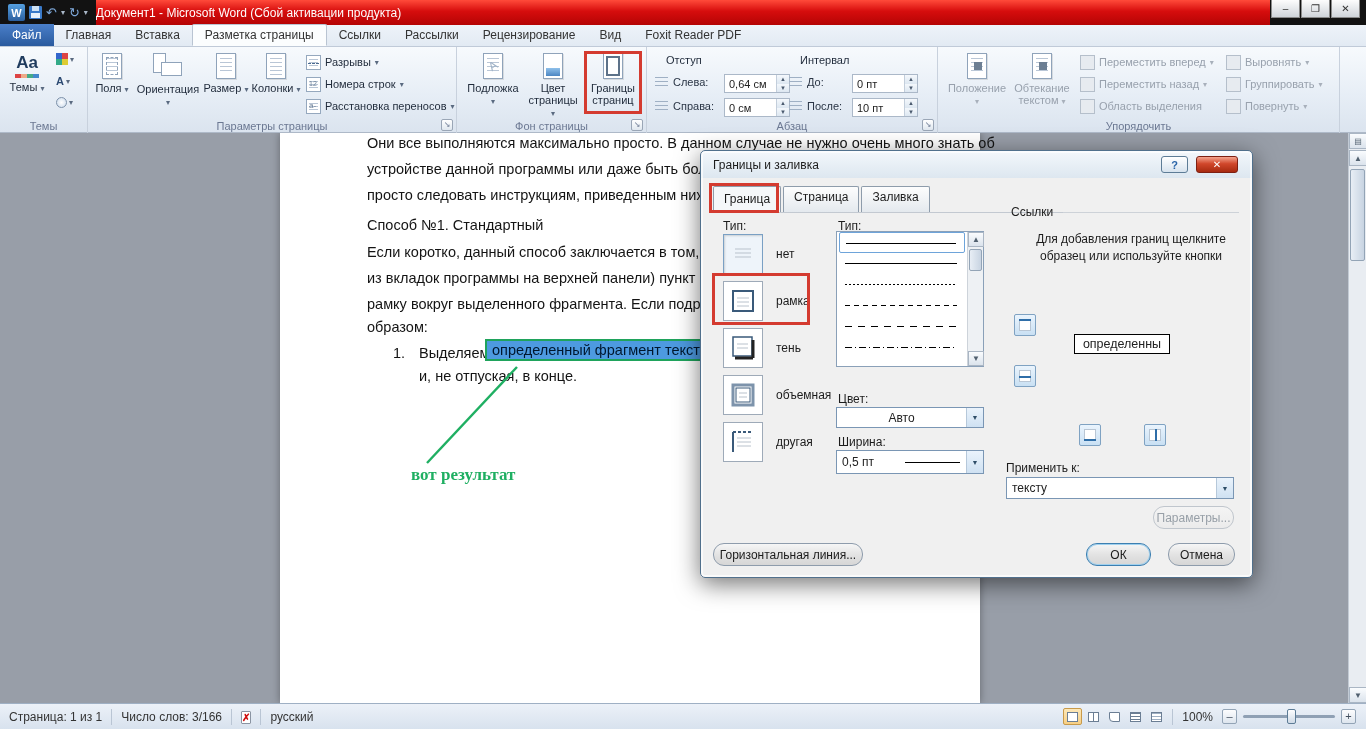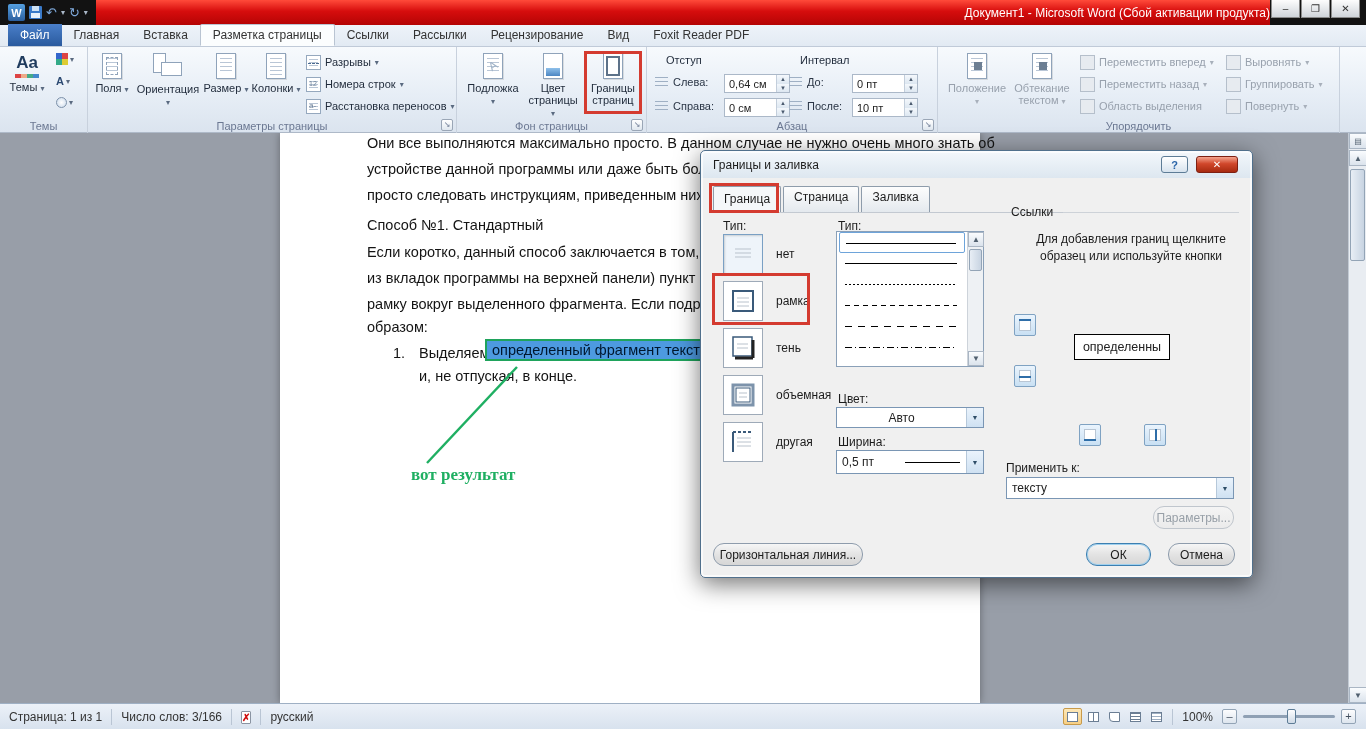--- a/index.html
+++ b/index.html
@@ -10,28 +10,28 @@
 
 
 .titlebar{position:absolute;top:0;left:0;width:100%;height:25px;background:#121212;display:flex;align-items:stretch}
 .qat{display:flex;align-items:center;gap:4px;padding:0 8px;background:#121212}
 .word-logo{width:17px;height:17px;background:linear-gradient(#55a0e0,#2b5f9e);color:#fff;font-weight:bold;font-size:11px;display:flex;align-items:center;justify-content:center;border-radius:2px}
 .icon-floppy{width:13px;height:13px;background:#3a7ac8;position:relative;border-radius:1px}
 .icon-floppy::before{content:"";position:absolute;left:3px;top:0;width:7px;height:5px;background:#cfe2f4}
 .icon-floppy::after{content:"";position:absolute;left:2px;bottom:1px;width:9px;height:5px;background:#e8f1fa}
 .qglyph{color:#7da7d8;font-size:13px;line-height:13px}
 .qcaret{color:#aab8c8;font-size:8px}
-.title-red{flex:1;background:linear-gradient(#ff4a3a,#d60d0d 45%,#b40404);display:flex;align-items:center;justify-content:flex-end;color:#fff;font-size:12px;white-space:nowrap;overflow:hidden}
+.title-red{flex:1;background:linear-gradient(#ff4a3a,#d60d0d 45%,#b40404);display:flex;align-items:center;justify-content:flex-start;color:#fff;font-size:12px;white-space:nowrap;overflow:hidden}
 .winbtns{display:flex;align-items:flex-start;background:#121212;padding-right:6px}
 .winbtn{width:29px;height:18px;border:1px solid #8a8a8a;border-top:none;background:linear-gradient(#fdfdfd,#cfd4da);display:flex;align-items:center;justify-content:center;font-size:10px;color:#333;margin-left:1px}
 
 
 .tabrow{position:absolute;top:25px;left:0;width:100%;height:22px;background:linear-gradient(#eef3f9,#e2eaf3);display:flex;align-items:flex-end;border-bottom:1px solid #c0cad8}
 .tab{padding:0 12px;font-size:12px;color:#333;height:22px;display:flex;align-items:center;white-space:nowrap}
-.tab.file{background:linear-gradient(#4a7fc9,#2a5a9e);color:#fff;margin-left:8px}
+.tab.file{background:linear-gradient(#4a7fc9,#2a5a9e);color:#fff;margin-left:0}
 .tab.active{background:#fbfdfe;border:1px solid #b9c4d2;border-bottom:1px solid #fbfdfe;border-radius:2px 2px 0 0;position:relative;z-index:2}
 
 
 .ribbon{position:absolute;top:47px;left:0;width:100%;height:86px;background:linear-gradient(#f7fafd,#e7eef6 55%,#dbe4ef);border-bottom:1px solid #aeb9c8}
 .rgroup{position:absolute;top:0;height:86px;border-right:1px solid #c8d1dd}
 .glabel{position:absolute;bottom:1px;left:0;right:0;text-align:center;font-size:11px;color:#6b7892;white-space:nowrap}
 .launcher{position:absolute;bottom:2px;right:3px;width:12px;height:12px;border:1px solid #9aa6b6;color:#6b7892;font-size:8px;line-height:10px;text-align:center;background:linear-gradient(#fff,#dfe7ef);border-radius:2px}
 .bigbtn{position:absolute;top:3px;display:flex;flex-direction:column;align-items:center;padding-top:3px;border-radius:3px}
 .bigbtn .blabel{font-size:11px;color:#1f2a3a;text-align:center;line-height:12px;margin-top:3px;white-space:normal}
 .bigbtn.dis .blabel{color:#98a1ad}
@@ -115,21 +115,21 @@
 .wline{flex:1;height:1px;background:#000;margin:0 6px 0 2px}
 .fcap{position:absolute;font-size:12px;color:#1c1c1c}
 .fline{position:absolute;border-top:1px solid #cdd2d8}
 .hint{position:absolute;left:330px;top:80px;width:200px;text-align:center;font-size:12px;line-height:17px;color:#1c1c1c}
 .pbtn{position:absolute;width:22px;height:22px;border:1px solid #7fa2c2;border-radius:2px;background:linear-gradient(#eaf4fd,#c9e0f3);display:flex;align-items:center;justify-content:center}
 .pbi{width:12px;height:12px;background:#fff;border:1px solid #b9c6d4;position:relative}
 .pbi.top::before{content:"";position:absolute;left:-1px;right:-1px;top:-1px;height:2px;background:#2f6ea8}
 .pbi.mid::before{content:"";position:absolute;left:-1px;right:-1px;top:5px;height:2px;background:#2f6ea8}
 .pbi.bot::before{content:"";position:absolute;left:-1px;right:-1px;bottom:-1px;height:2px;background:#2f6ea8}
 .pbi.vert::before{content:"";position:absolute;top:-1px;bottom:-1px;left:5px;width:2px;background:#2f6ea8}
-.pvbox{position:absolute;left:373px;top:183px;width:96px;height:26px;border:1px solid #000;background:#fff;display:flex;align-items:center;justify-content:center;font-size:12.5px;white-space:nowrap;overflow:hidden}
+.pvbox{position:absolute;left:373px;top:183px;width:96px;height:20px;border:1px solid #000;background:#fff;display:flex;align-items:center;justify-content:center;font-size:12.5px;white-space:nowrap;overflow:hidden}
 .btn{border:1px solid #8e9cac;border-radius:11px;background:linear-gradient(#f6f6f6,#e3e3e3 50%,#d6d6d6);font-size:12px;color:#1c1c1c;display:flex;align-items:center;justify-content:center;font-family:"Liberation Sans",sans-serif}
 .btn.default{border-color:#3c7fb1;box-shadow:inset 0 0 0 1px #9fd0ee}
 .btn.disabled{color:#98a0a8;background:linear-gradient(#f4f4f4,#ebebeb);border-color:#c0c6cd}
 
 
 .anno{position:absolute;border:3px solid #d43b30;z-index:60;pointer-events:none}
 
 
 .statusbar{position:absolute;left:0;bottom:0;width:100%;height:26px;background:linear-gradient(#ecf1f8,#d8e2ee);border-top:1px solid #9fb0c4;display:flex;align-items:center;font-size:12px;color:#333}
 .sitem{padding:0 9px;white-space:nowrap}

